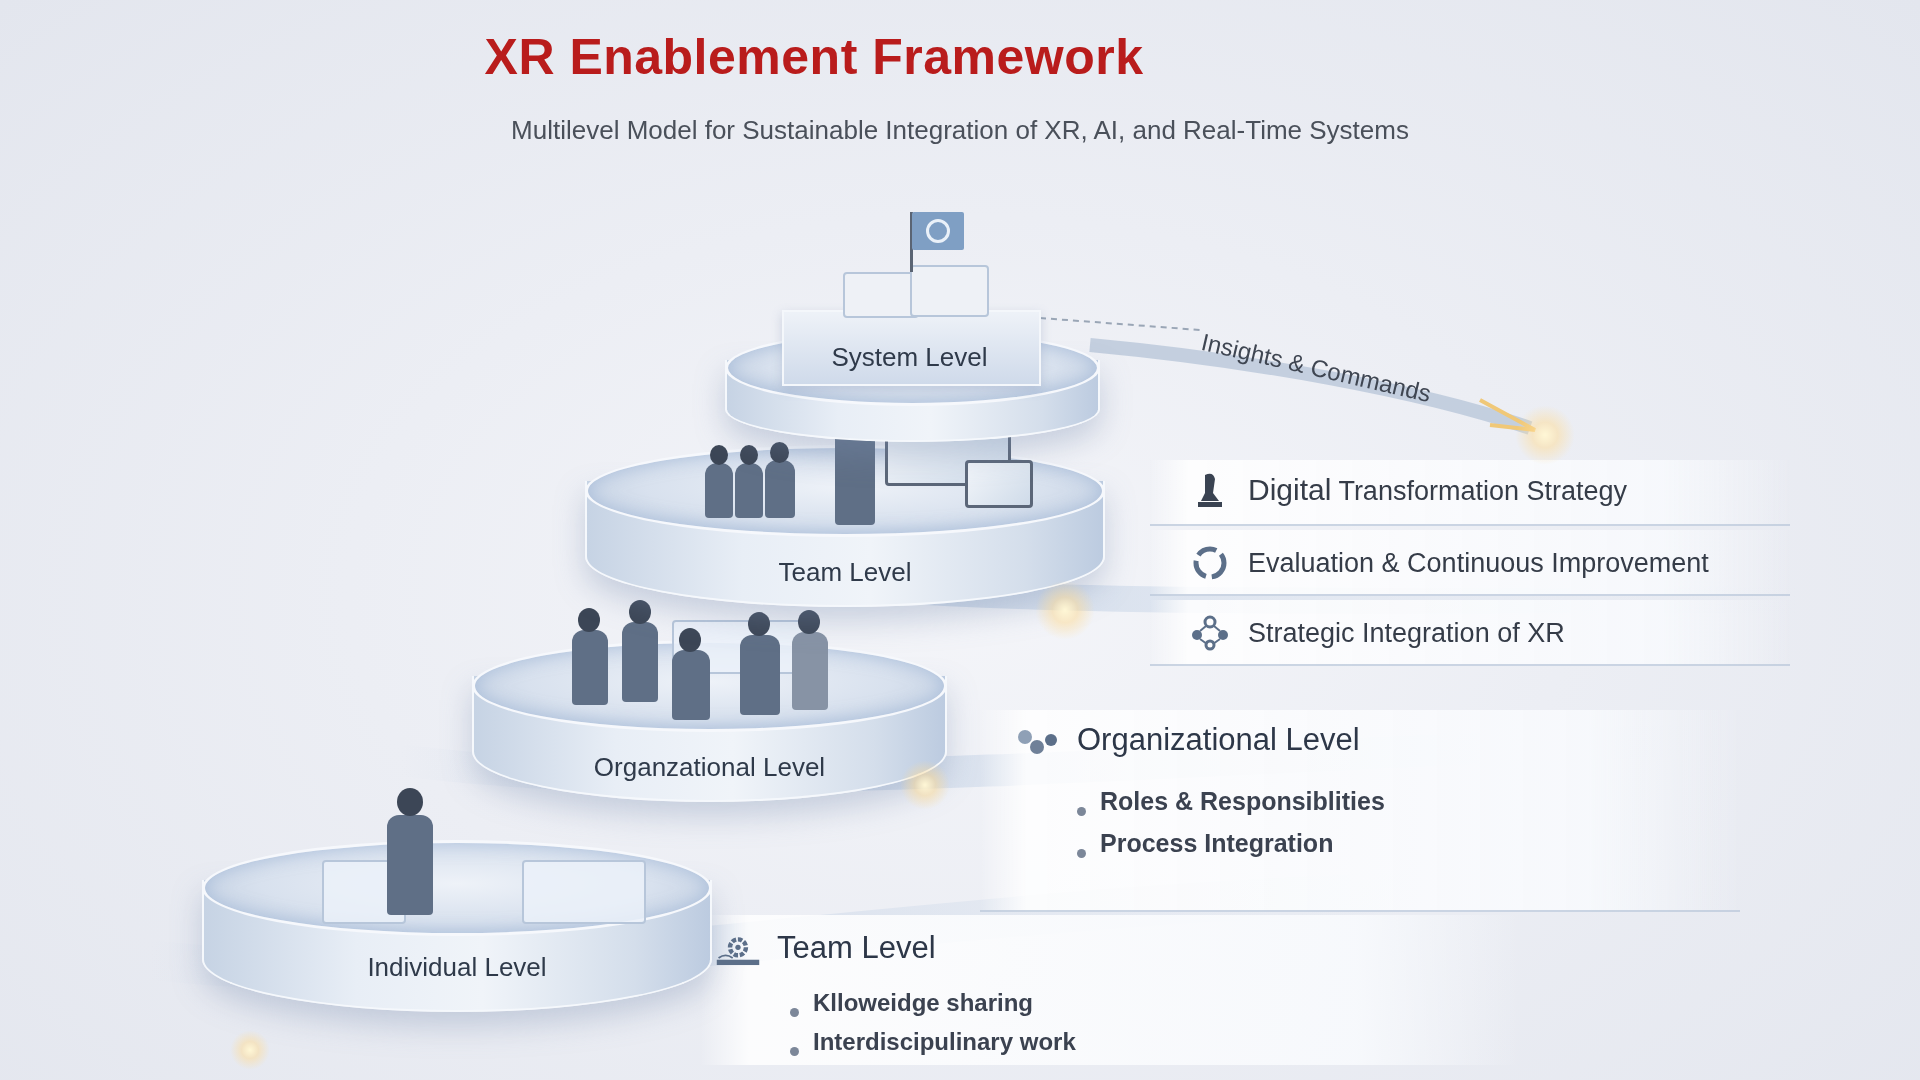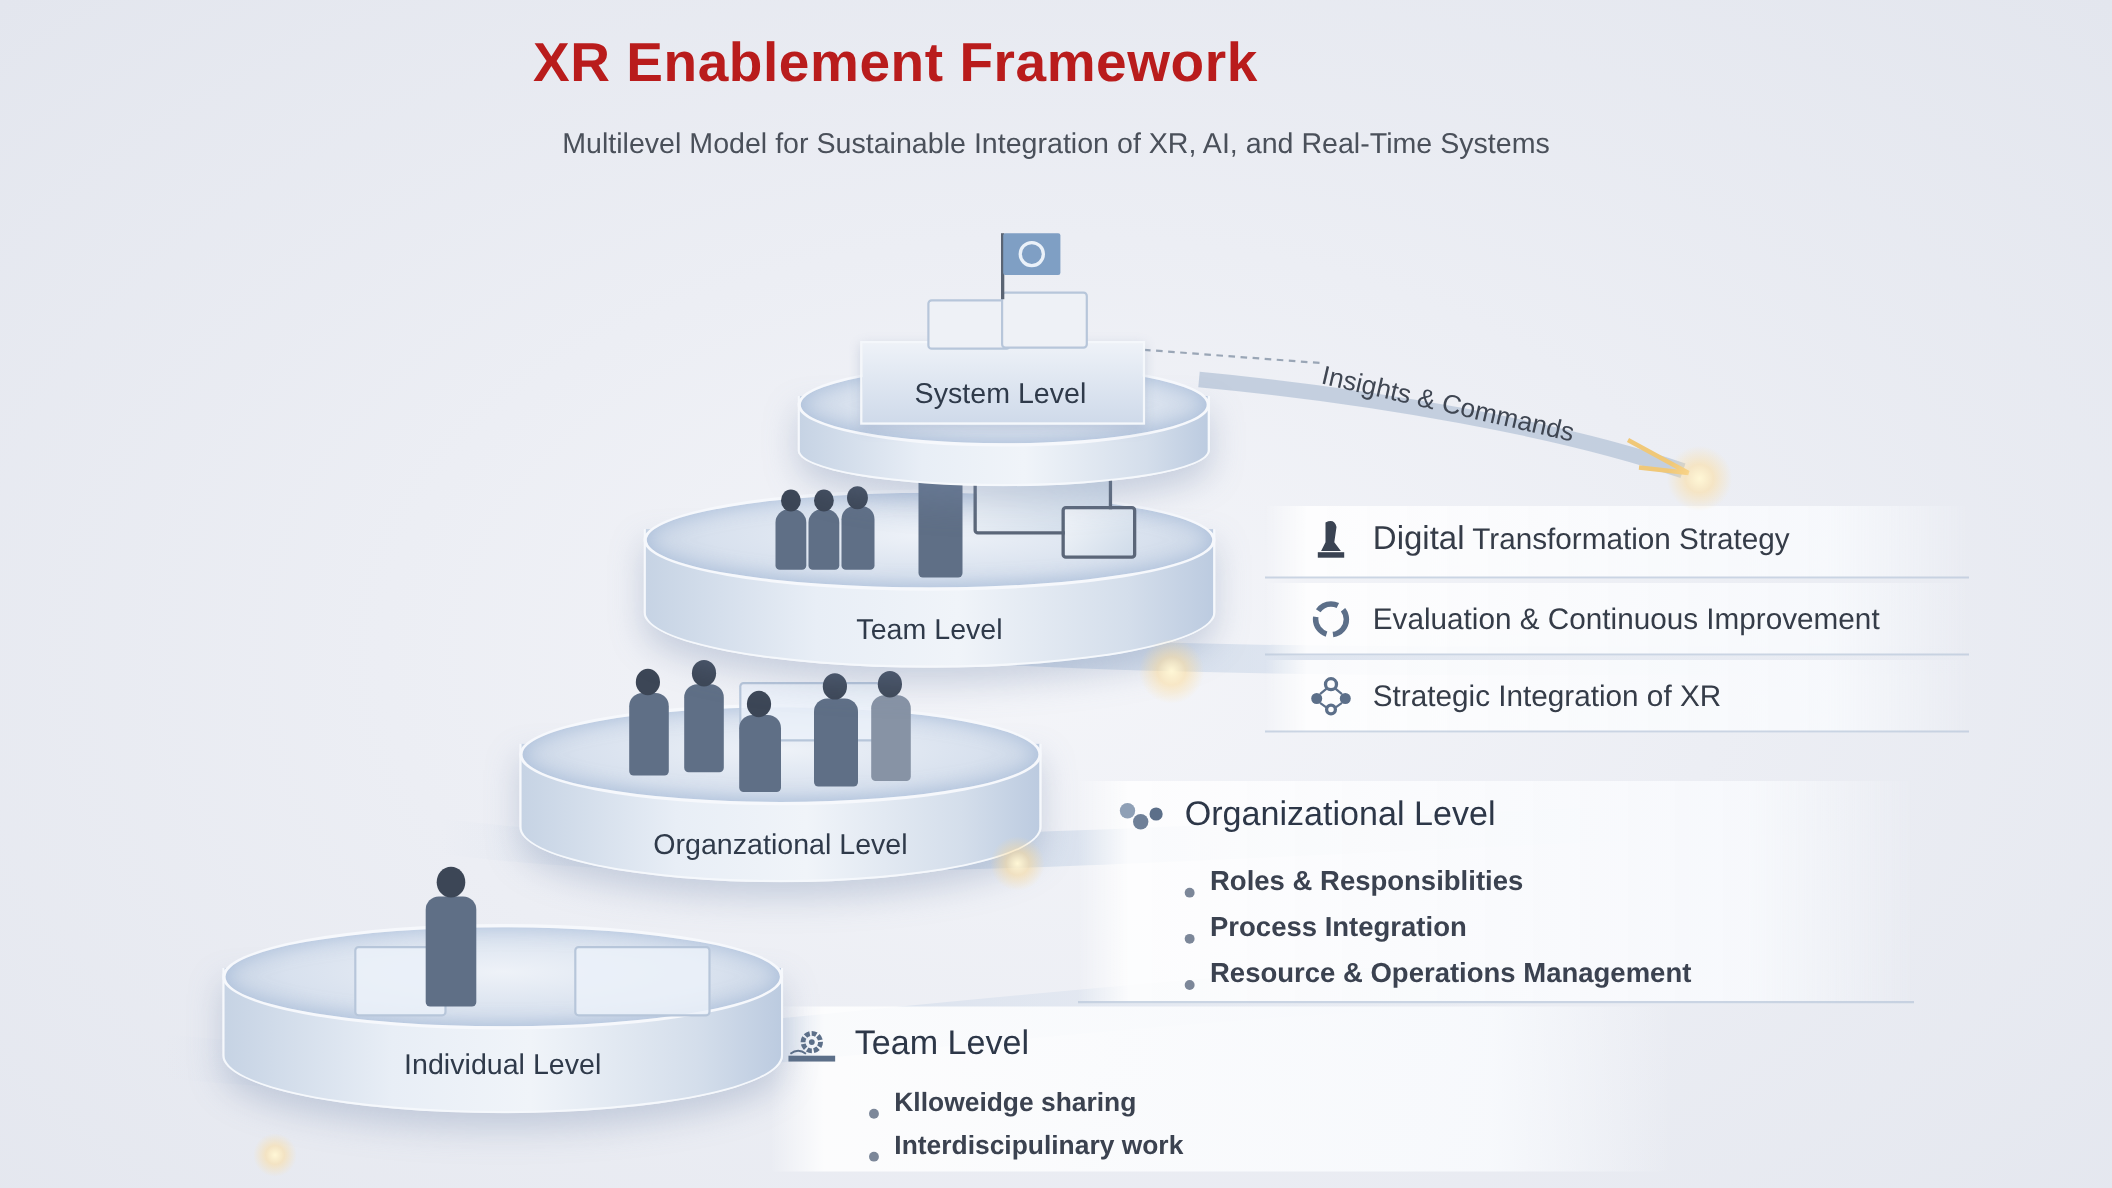--- a/index.html
+++ b/index.html
@@ -167,24 +167,20 @@
 </div>
 <ul class="bullets" style="left:1077px;top:774px;">
   <li>
       <span class="dot"></span>
       <span>Roles &amp; Responsiblities</span>
     </li>
   <li>
       <span class="dot"></span>
       <span>Process Integration</span>
     </li>
-  <li>
-      <span class="dot"></span>
-      <span>Resource &amp; Operations Management</span>
-    </li>
 </ul>
 
 <div class="section-title" style="left:715px;top:930px;">
   <span class="ic">
     <svg width="52" height="38" viewBox="0 0 52 38">
         <circle cx="26" cy="16" r="9" fill="none" stroke="#5c6f89" stroke-width="5" stroke-dasharray="5 2"></circle>
         <circle cx="26" cy="16" r="3" fill="#5c6f89"></circle>
         <rect x="2" y="30" width="48" height="6" fill="#5c6f89"></rect>
         <path d="M4 28 Q12 22 20 28" stroke="#5c6f89" stroke-width="2" fill="none"></path>
       </svg>

